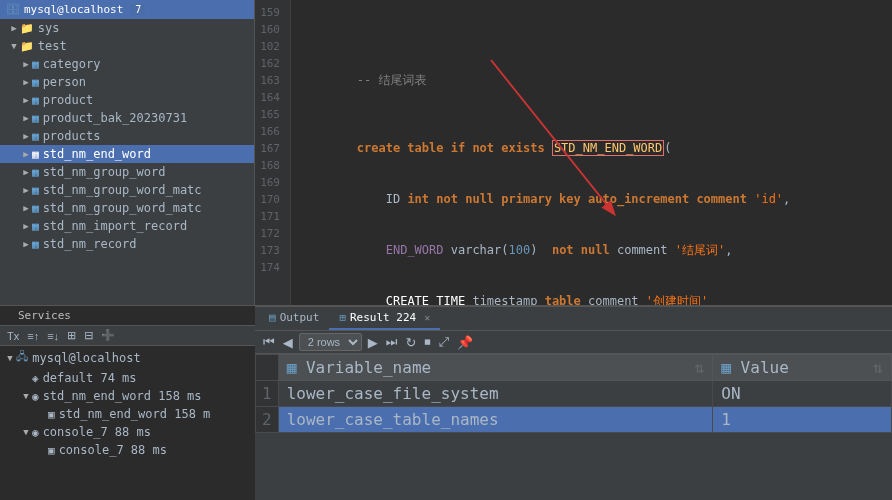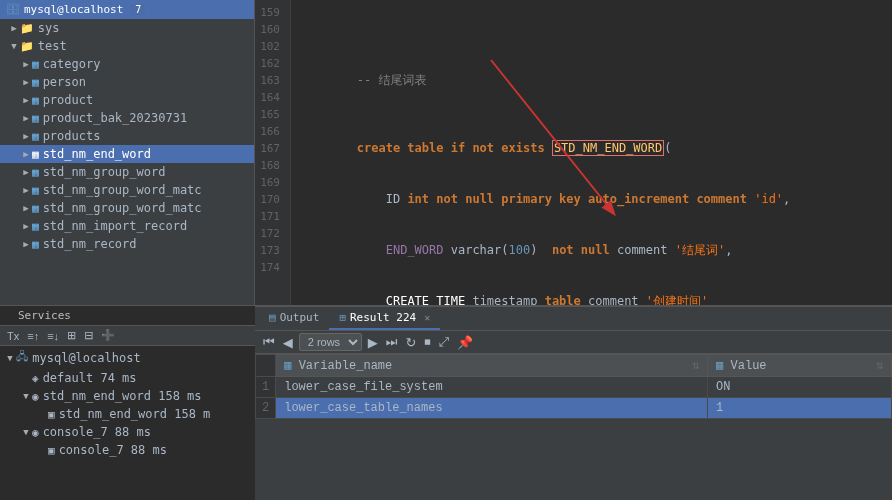--- a/index.html
+++ b/index.html
@@ -229,22 +229,21 @@
       color: #a9b7c6;
       border: 1px solid #666;
       font-size: 11px;
       padding: 1px 4px;
       border-radius: 2px;
     }
 
     .result-table {
       flex: 1;
       overflow: auto;
-      font-size: 12px;
-      font-family: Liberation Mono, monospace;
+      font-size: 16px;
     }
 
     table {
       border-collapse: collapse;
       width: 100%;
     }
 
     thead tr {
       background: #4c5052;
     }

